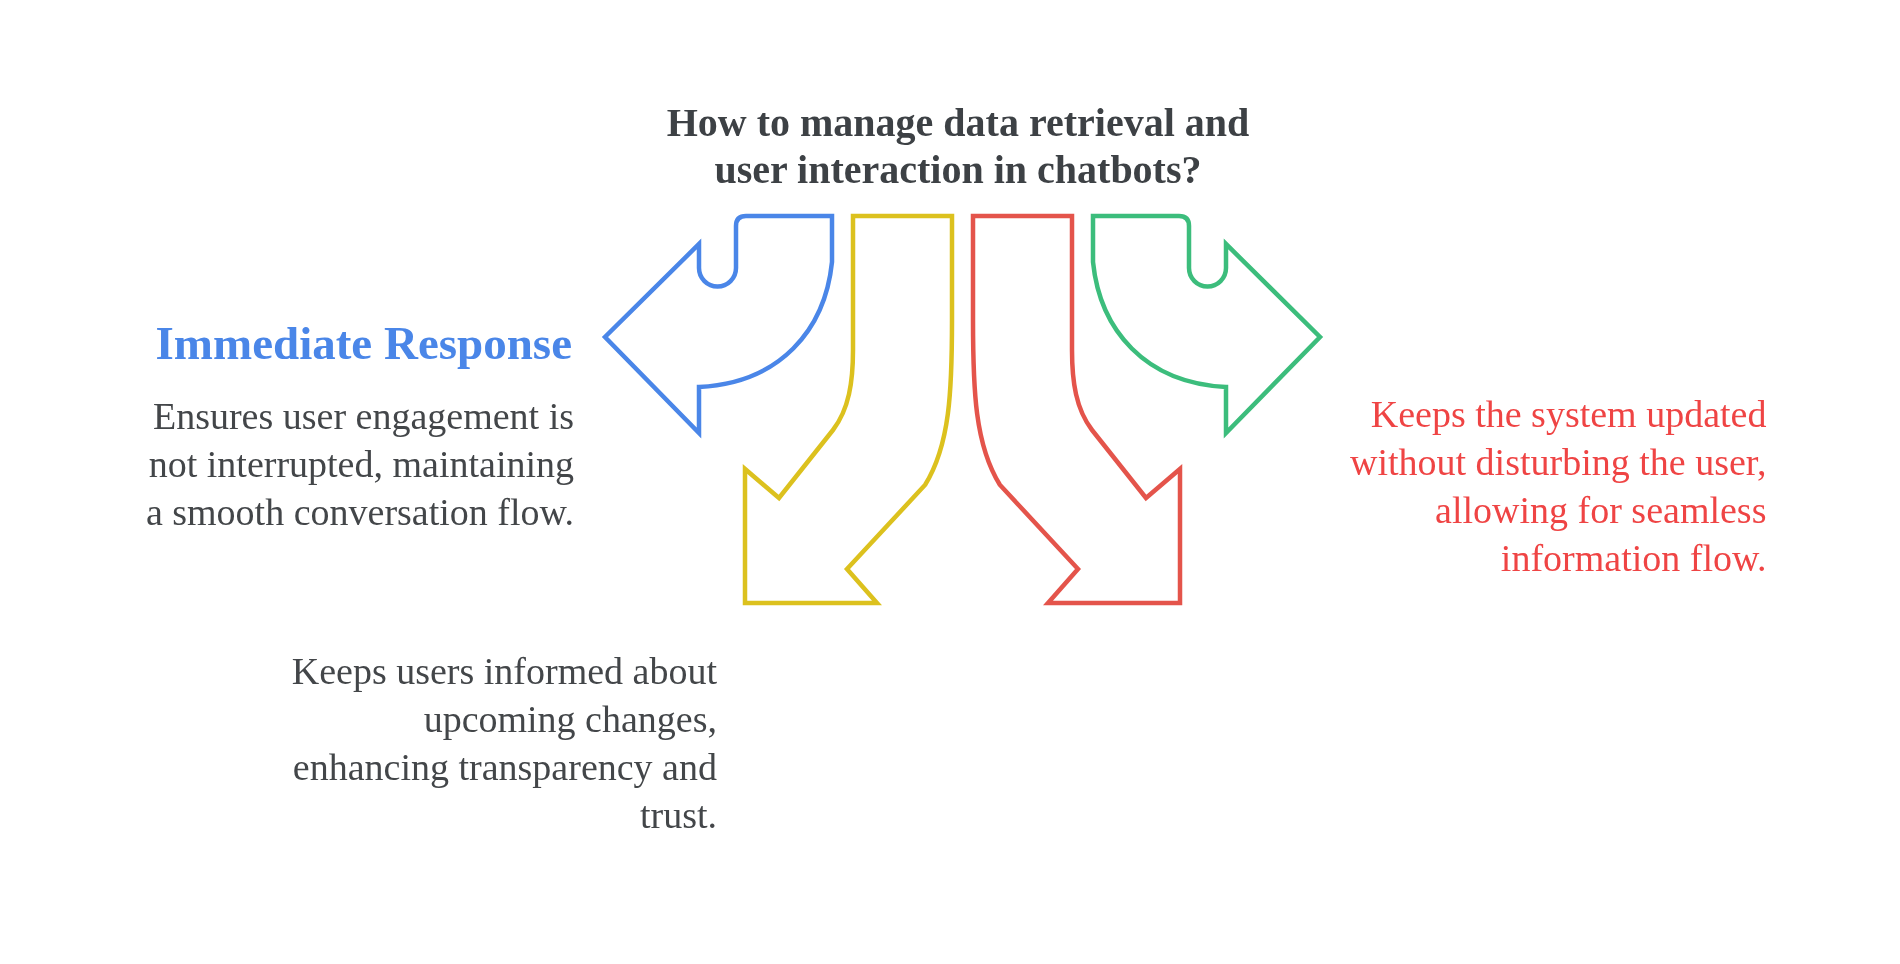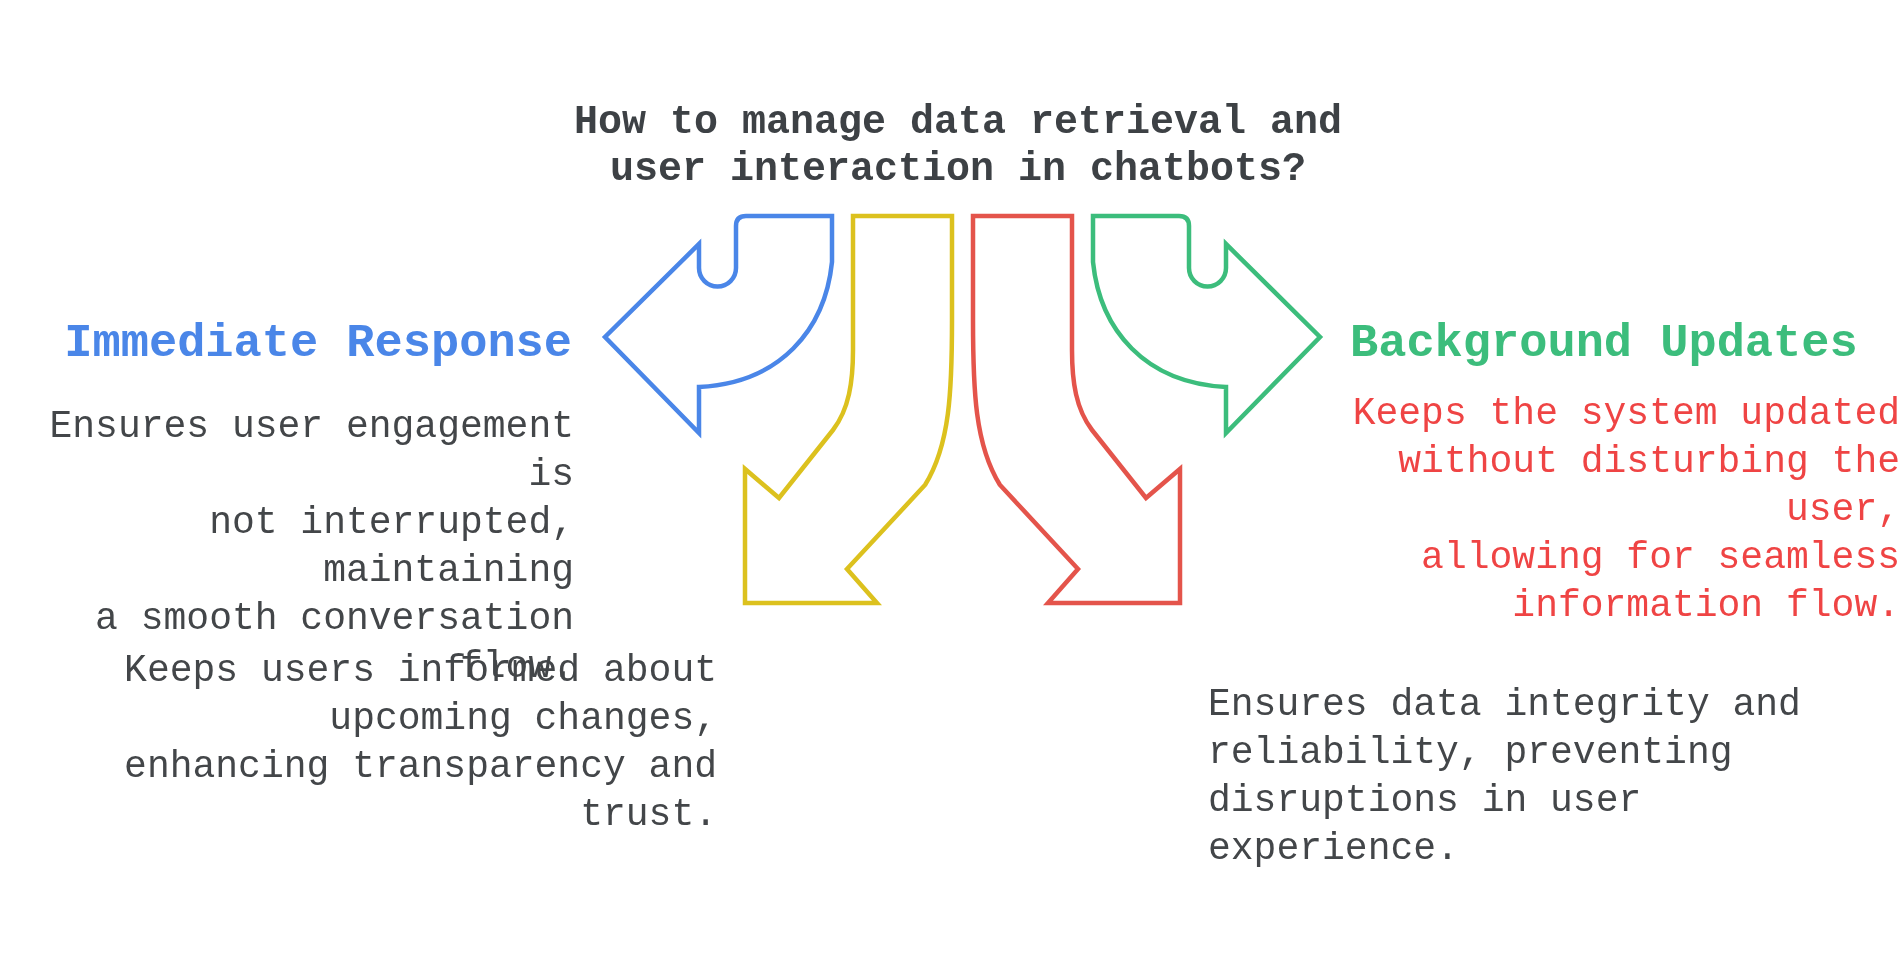--- a/index.html
+++ b/index.html
@@ -2,21 +2,21 @@
 <html><head>
 <meta charset="utf-8">
 <style>
   html, body { margin: 0; padding: 0; background: #ffffff; }
   #canvas {
     position: relative;
     width: 1900px;
     height: 964px;
     background: #ffffff;
     overflow: hidden;
-    font-family: Liberation Mono, monospace;
+    font-family: Liberation Serif, serif;
   }
   .title-block {
     position: absolute;
     top: 99px;
     left: 958px;
     transform: translateX(-50%);
     text-align: center;
     font-size: 40px;
     line-height: 47px;
     font-weight: 700;
@@ -35,21 +35,21 @@
     font-size: 38px;
     line-height: 48px;
     font-weight: 400;
     white-space: pre-line;
   }
   .align-right { text-align: right; }
   .align-left  { text-align: left; }
 
   
   .pos-title-blue  { top: 321px; right: 1328px; }
-  .pos-body-blue   { top: 403px; right: 1326px; }
+  .pos-body-blue   { top: 392px; right: 1326px; }
   
   .pos-title-yellow{ top: 606px; right: 1183px; }
   .pos-body-yellow { top: 647px; right: 1183px; }
   
   .pos-title-green { top: 321px; left: 1350px; }
   .pos-body-green  { top: 390px; left: 1350px; }
   
   .pos-title-red   { top: 606px; left: 1208px; }
   .pos-body-red    { top: 681px; left: 1208px; }
 
@@ -83,24 +83,19 @@
   <div class="section-title align-right pos-title-blue" style="color: rgb(74, 134, 232);">Immediate Response</div>
   <div class="section-body align-right pos-body-blue" style="color: rgb(67, 70, 73);">Ensures user engagement is
 not interrupted, maintaining
 a smooth conversation flow.</div>
 
   <div class="section-body align-right pos-body-yellow" style="color: rgb(67, 70, 73);">Keeps users informed about
 upcoming changes,
 enhancing transparency and
 trust.</div>
 
-  <div class="section-title align-left pos-title-green" style="color: rgb(60, 189, 124);">Background Updates</div>
   <div class="section-body align-left pos-body-green" style="color: #ef4444; text-align: right;">Keeps the system updated
 without disturbing the user,
 allowing for seamless
 information flow.</div>
 
-  <div class="section-body align-left pos-body-red" style="color: rgb(67, 70, 73);">Ensures data integrity and
-reliability, preventing
-disruptions in user
-experience.</div>
 
 </div>
 
 </body></html>

